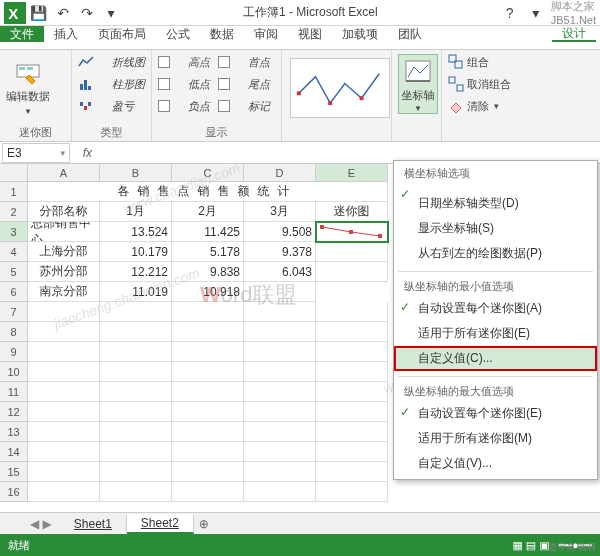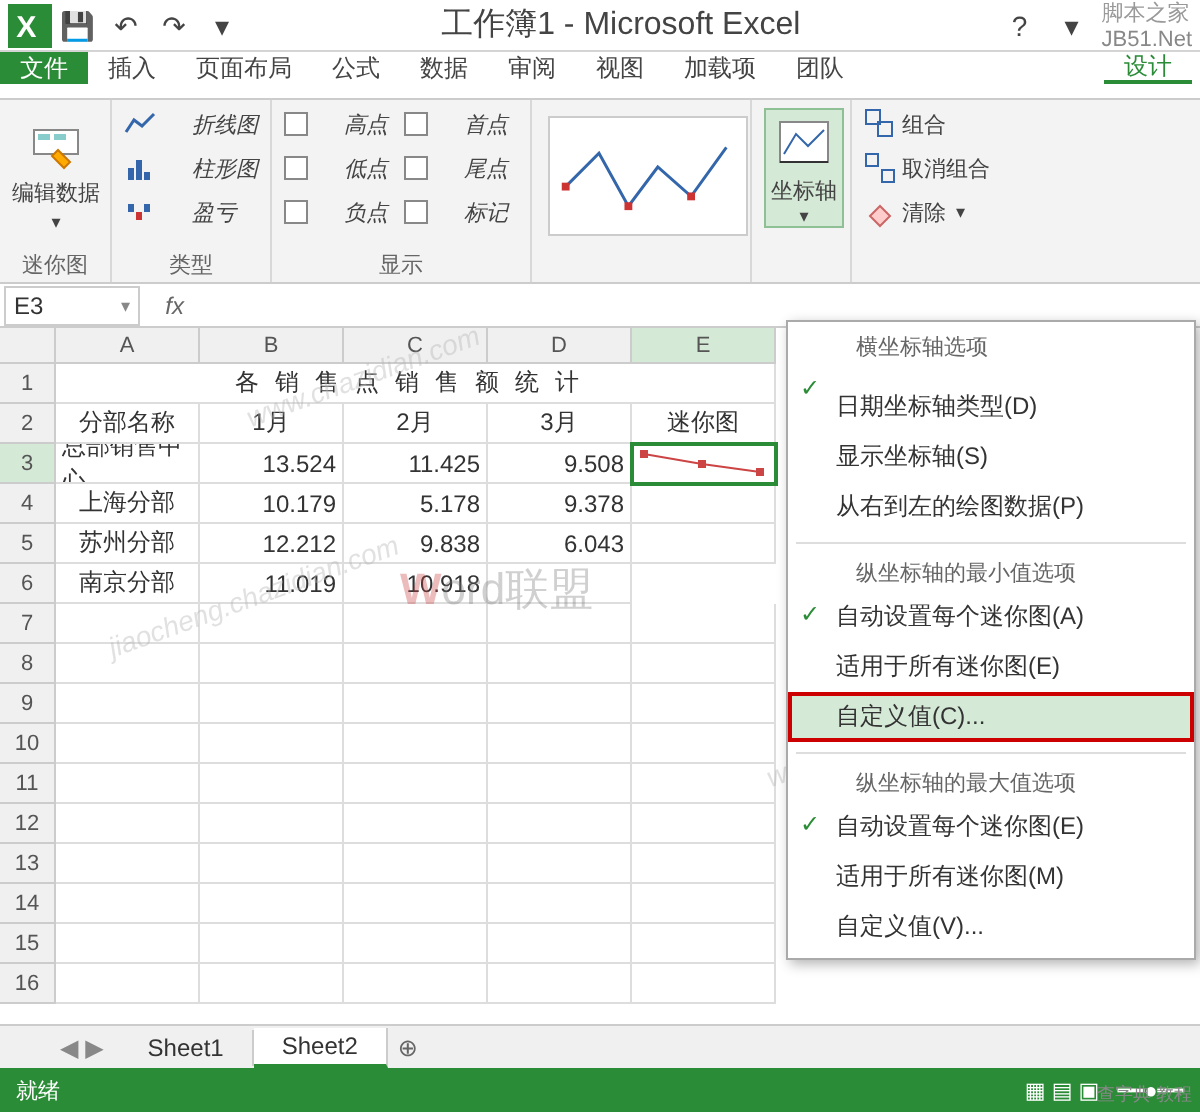--- a/index.html
+++ b/index.html
@@ -1,20 +1,20 @@
 <!DOCTYPE html>
 <html><head>
 <meta charset="utf-8">
 <style>
 * { margin:0; padding:0; box-sizing:border-box; font-family:"Microsoft YaHei",SimSun,Arial,sans-serif; }
 body { width:600px; height:556px; background:#fff; overflow:hidden; position:relative; font-size:12px; color:#333; }
 .titlebar { height:26px; background:#fff; border-bottom:1px solid #d4d4d4; display:flex; align-items:center; }
 .qat { display:flex; align-items:center; gap:2px; padding:0 4px; }
 .qat-btn { width:22px; height:22px; display:flex; align-items:center; justify-content:center; font-size:14px; color:#444; }
-.title { flex:1; text-align:center; font-size:16px; color:#444; }
+.title { flex:1; text-align:center; font-size:12px; color:#444; }
 .titleright { display:flex; align-items:center; gap:4px; padding:0 4px; }
 .logo-jb { font-weight:bold; color:#f60; font-size:11px; }
 .logo-jb span { color:#999; font-weight:normal; }
 .tabs { height:24px; display:flex; background:#fff; border-bottom:1px solid #ccc; position:relative; }
 .tab { padding:0 10px; height:16px; display:flex; align-items:center; font-size:12px; color:#444; cursor:pointer; }
 .tab.file { background:#2b8c37; color:#fff; }
 .tab.active { color:#2b8c37; border-bottom:2px solid #2b8c37; }
 .tab.context { color:#2b8c37;font-family:Liberation Mono, monospace; }
 .ribbon { height:92px; background:#f3f3f3; border-bottom:1px solid #ccc; display:flex; }
 .rgroup { border-right:1px solid #d8d8d8; padding:2px 6px; display:flex; flex-direction:column; position:relative; }
@@ -45,27 +45,27 @@
 .row { display:flex; height:20px; }
 .cell { width:72px; height:20px; border-right:1px solid #ddd; border-bottom:1px solid #ddd; padding:0 3px; display:flex; align-items:center; font-size:12px; overflow:hidden; }
 .cell.c { justify-content:center; }
 .cell.r { justify-content:flex-end; }
 .cell.selected { outline:2px solid #2b8c37; outline-offset:-1px; background:#fff; }
 .merged { width:360px; font-family:SimSun; letter-spacing:8px; justify-content:center; }
 .spark { position:relative; }
 .spark svg { position:absolute; top:2px; left:2px; width:66px; height:14px; }
 .dropdown { position:absolute; top:160px; right:2px; width:205px; background:#fff; border:1px solid #aaa; box-shadow:2px 2px 6px rgba(0,0,0,0.3); z-index:100; font-size:12px; }
 .dd-section { padding:3px 0; }
-.dd-header { padding:2px 10px; color:#666; font-size:11px;margin-left:24px; }
+.dd-header { padding:2px 10px; color:#666; font-size:11px; }
 .dd-item { padding:4px 24px; cursor:pointer; position:relative; }
 .dd-item.hl { background:#d4e9d6; border:2px solid #c00; padding:2px 22px; }
 .dd-check { position:absolute; left:6px; color:#2b8c37; }
 .dd-sep { height:1px; background:#ddd; margin:2px 4px; }
 .sheets { position:absolute; bottom:22px; left:0; right:0; height:22px; background:#f0f0f0; border-top:1px solid #ccc; display:flex; align-items:center; padding-left:30px; font-size:12px; }
-.sheet { padding:2px 14px; border-right:1px solid #ccc; cursor:pointer; }
+.sheet { padding:2px 14px; border-right:1px solid #ccc; cursor:pointer;text-decoration:underline; }
 .sheet.active { background:#fff; border-bottom:2px solid #2b8c37; }
 .sheet-add { width:20px; text-align:center; color:#666; }
 .status { position:absolute; bottom:0; left:0; right:0; height:22px; background:#2b8c37; color:#fff; display:flex; align-items:center; padding:0 8px; font-size:11px; justify-content:space-between; }
 .watermark { position:absolute; font-size:14px; color:rgba(180,180,180,0.4); transform:rotate(-20deg); pointer-events:none; z-index:5; font-style:italic; }
 .wm1 { top:180px; left:120px; }
 .wm2 { top:360px; left:380px; }
 .wm3 { top:290px; left:50px; }
 .wm-center { position:absolute; top:280px; left:200px; font-size:22px; color:rgba(180,180,180,0.35); z-index:5; pointer-events:none; }
 .wm-center b { font-family:Arial; font-weight:bold; }
 .footer-wm { position:absolute; bottom:2px; right:4px; font-size:9px; color:#888; z-index:200; }
@@ -101,21 +101,21 @@
   <div class="tab">公式</div>
   <div class="tab">数据</div>
   <div class="tab">审阅</div>
   <div class="tab">视图</div>
   <div class="tab">加载项</div>
   <div class="tab">团队</div>
   <div class="tab active context" style="position:absolute;right:4px;">设计</div>
 </div>
 
 <div class="ribbon">
-  <div class="rgroup" style="width:56px">
+  <div class="rgroup" style="width:72px">
     <div class="big-btn">
       <svg viewBox="0 0 26 26">
           <rect x="2" y="4" width="22" height="12" fill="#fff" stroke="#888"></rect>
           <rect x="4" y="6" width="6" height="3" fill="#8cc"></rect>
           <rect x="12" y="6" width="6" height="3" fill="#8cc"></rect>
           <path d="M14 14 L20 20 L17 23 L11 17 Z" fill="#fa0" stroke="#c70"></path>
         </svg>
       <span>编辑数据</span>
       <span style="font-size:9px">▾</span>
     </div>

